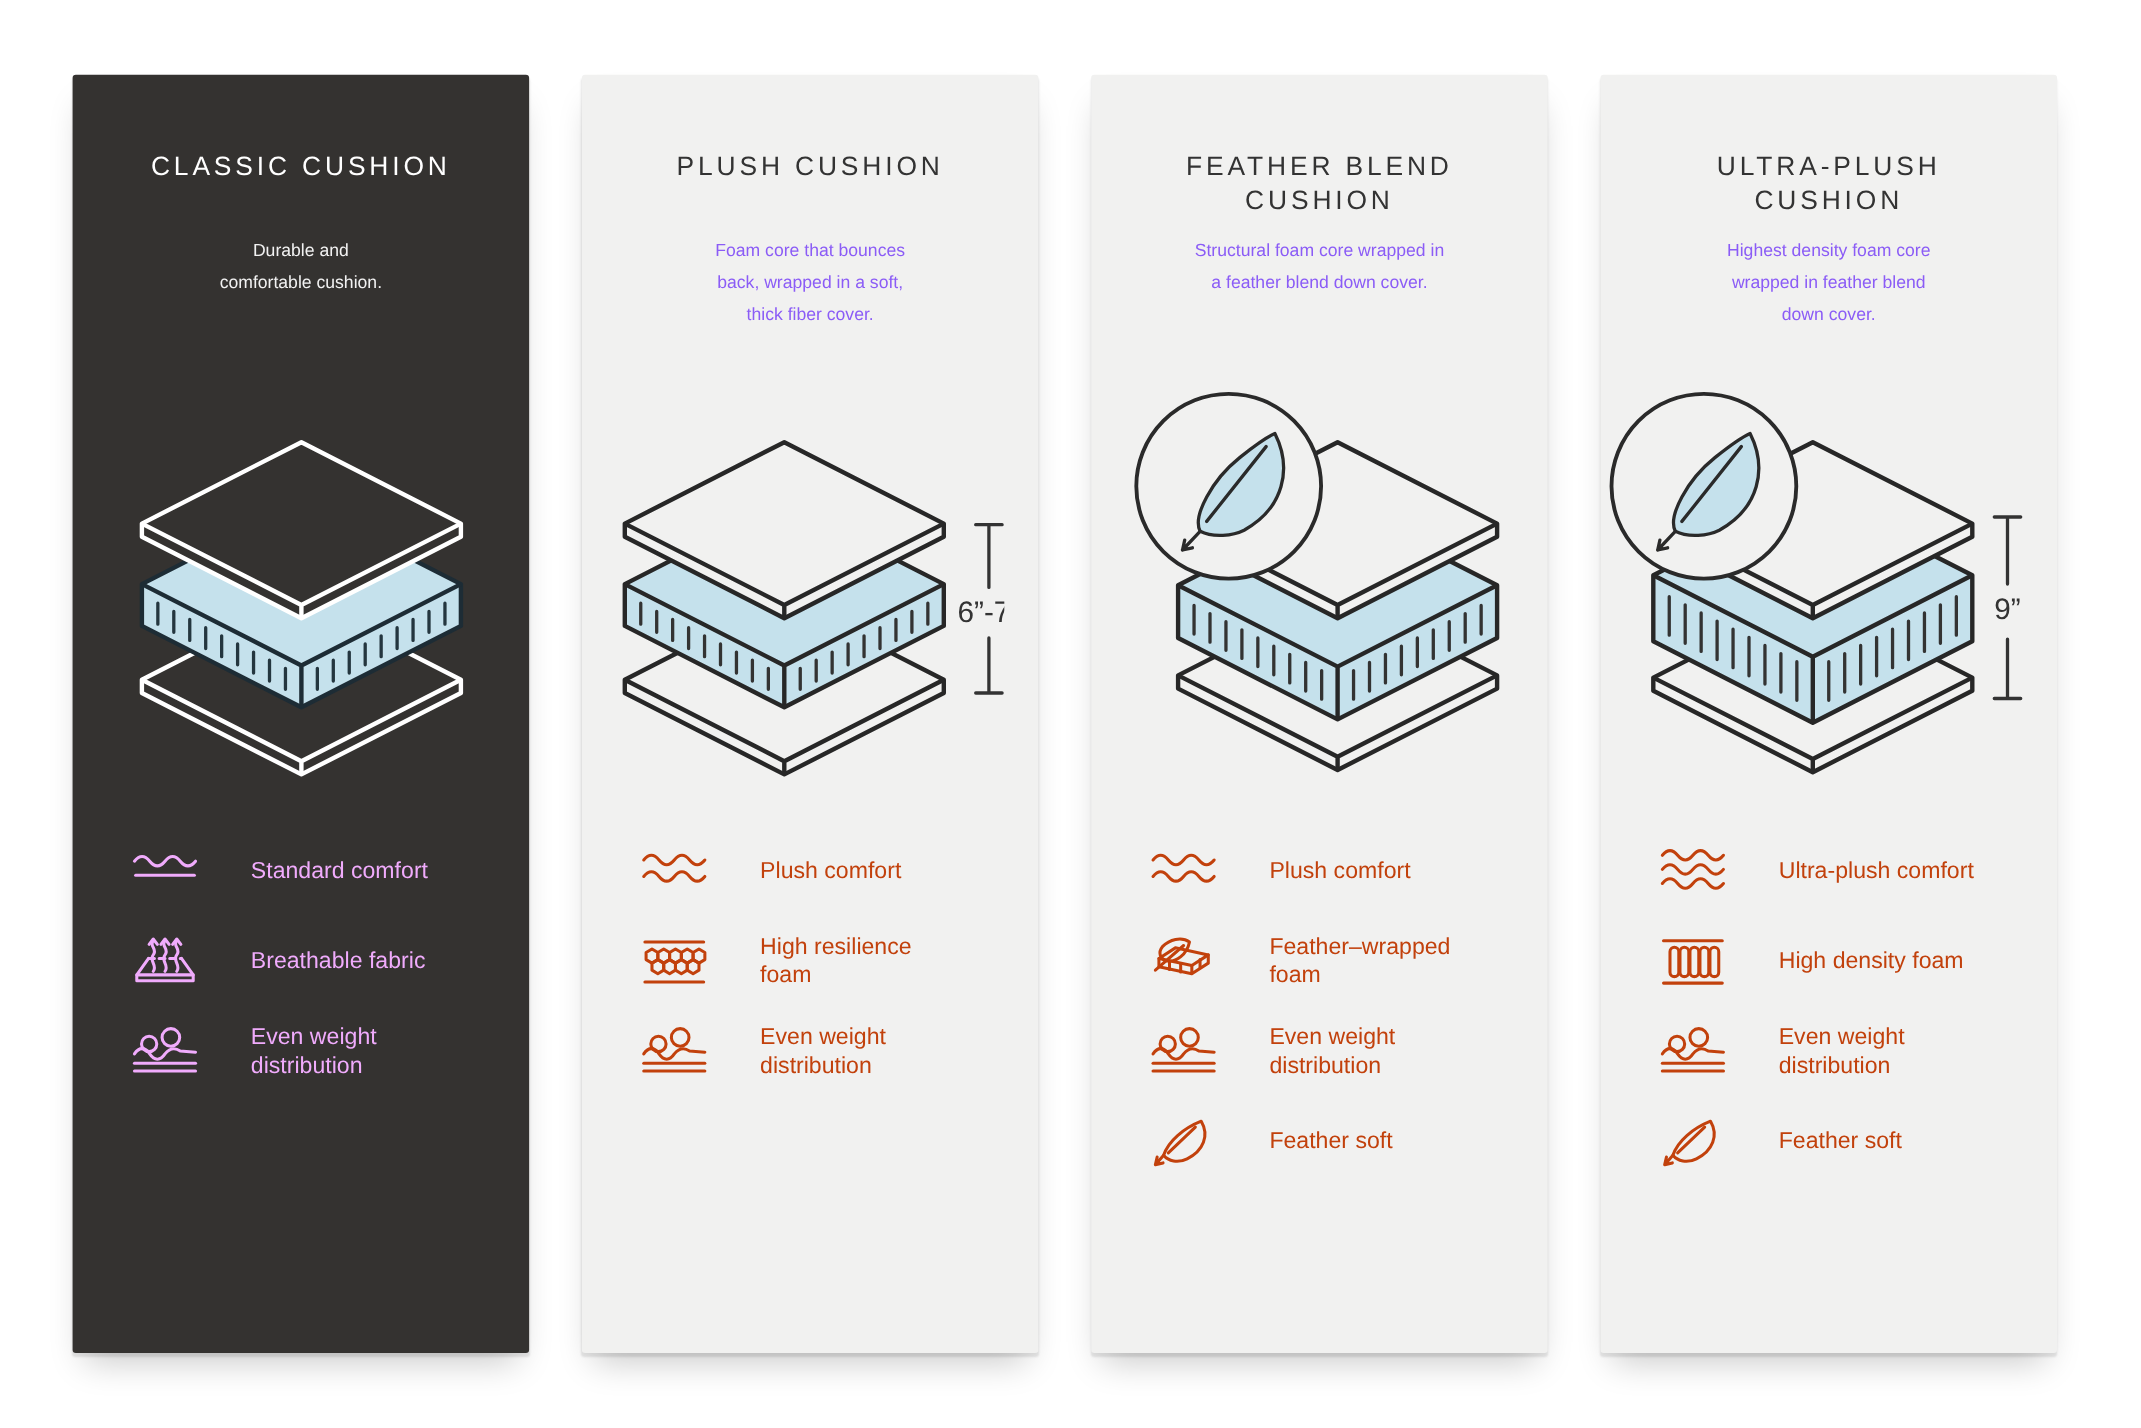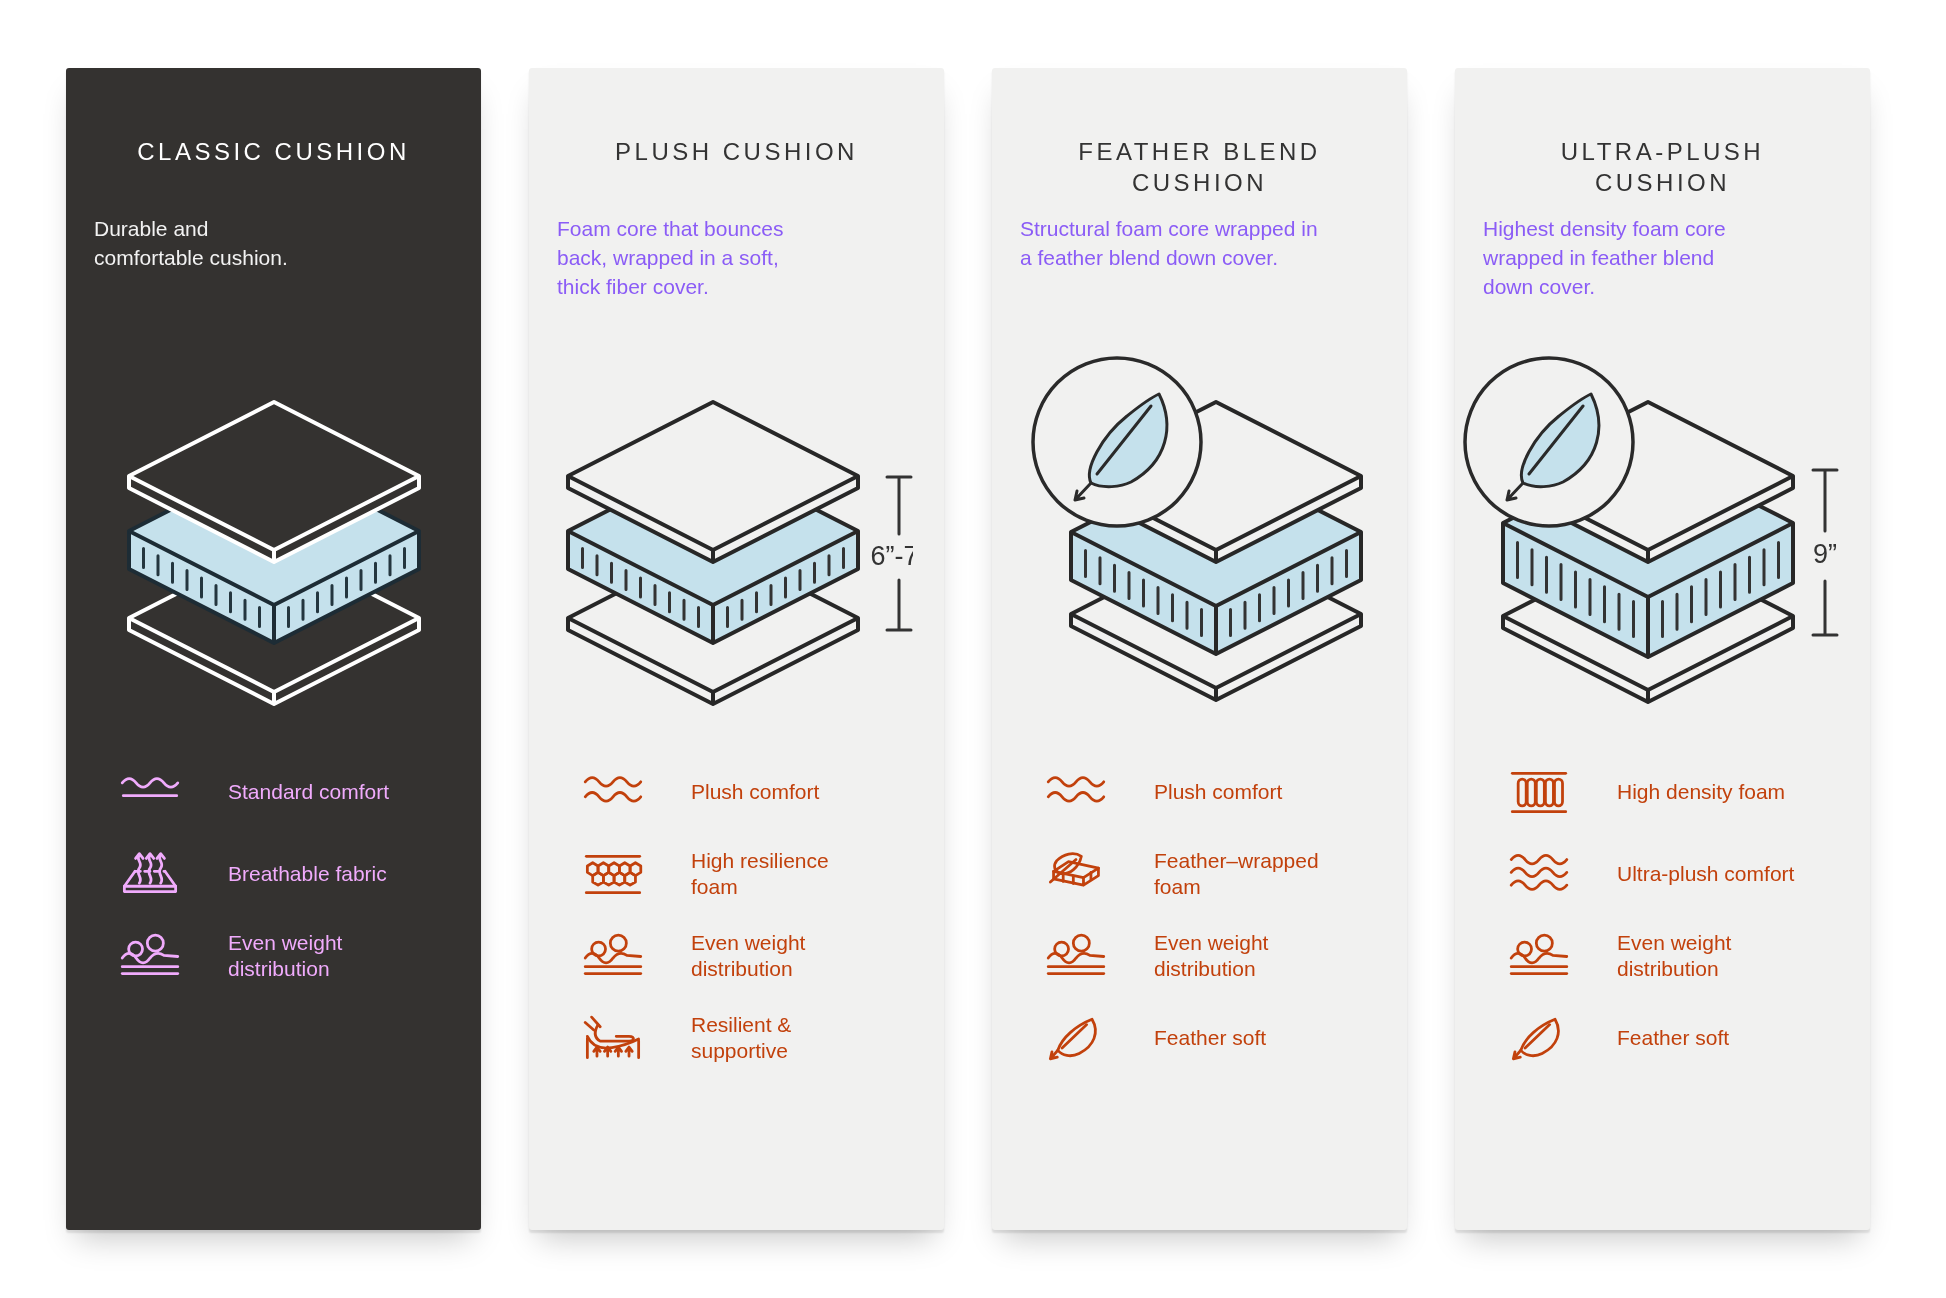--- a/index.html
+++ b/index.html
@@ -15,22 +15,22 @@
   }
   .panel.dark{background:#343230; --pbg:#343230; --ln:#ffffff; --lnf:#1d2c35; --lnh:#24363f; color:#ffffff;}
   .panel.light{background:#f1f1f0; --pbg:#f1f1f0; --ln:#272727; --lnf:#272727; --lnh:#333333; color:#333333;}
   .title{
     margin:0;min-height:62px;text-align:center;white-space:pre-line;
     font-size:24px;font-weight:400;letter-spacing:3.5px;line-height:31px;
   }
   .panel.dark .title{color:#ffffff;}
   .panel.light .title{color:#333333;}
   .desc{
-    margin:16px 0 0;white-space:pre-line;
-    font-size:21px;line-height:29px;
+    margin:16px 0 0;text-align:center;white-space:pre-line;
+    font-size:16px;line-height:29px;
   }
   .panel.dark .desc{color:#f2f2f2;}
   .panel.light .desc{color:#8b5cf6;}
   .illo{position:absolute;top:283px;left:8px;width:400px;height:390px;transform:translateX(var(--dx,0px));}
   .dimtext{font-size:27px;fill:#333333;}
   .features{position:absolute;top:697px;left:52px;right:14px;margin:0;padding:0;list-style:none;}
   .frow{display:flex;align-items:center;min-height:54px;margin-bottom:28px;}
   .panel.dark .frow{color:#f0abfc;}
   .panel.light .frow{color:#c2410c;}
   .fic{width:64px;flex:0 0 64px;margin-right:46px;display:flex;justify-content:center;align-items:center;}
@@ -233,29 +233,20 @@
 foam</span>
       </li>
       <li class="frow">
         <span class="fic">
             <svg class="fi" viewBox="0 0 56 44">
               <use href="#i-evenweight"></use>
             </svg>
           </span>
         <span class="flabel">Even weight
 distribution</span>
-      </li>
-      <li class="frow">
-        <span class="fic">
-            <svg class="fi" viewBox="0 0 56 44">
-              <use href="#i-resilient"></use>
-            </svg>
-          </span>
-        <span class="flabel">Resilient &amp;
-supportive</span>
       </li>
     </ul>
   </section>
 
   <section class="panel light" style="--dx:16px">
     <h2 class="title">FEATHER BLEND
 CUSHION</h2>
     <p class="desc">Structural foam core wrapped in
 a feather blend down cover.</p>
     <div class="illo">
@@ -319,32 +310,32 @@
         <g transform="translate(177,0)">
           <path style="fill:none;stroke:#333;stroke-width:3;stroke-linecap:round" d="M-12,-6 H12 M0,-6 V55 M0,105 V159 M-12,159 H12"></path>
           <text class="dimtext" y="87" text-anchor="middle">9”</text>
         </g>
       </svg>
     </div>
     <ul class="features">
       <li class="frow">
         <span class="fic">
             <svg class="fi" viewBox="0 0 56 44">
+              <use href="#i-wave3"></use>
+            </svg>
+          </span>
+        <span class="flabel">Ultra-plush comfort</span>
+      </li>
+      <li class="frow">
+        <span class="fic">
+            <svg class="fi" viewBox="0 0 56 44">
               <use href="#i-capsules"></use>
             </svg>
           </span>
         <span class="flabel">High density foam</span>
-      </li>
-      <li class="frow">
-        <span class="fic">
-            <svg class="fi" viewBox="0 0 56 44">
-              <use href="#i-wave3"></use>
-            </svg>
-          </span>
-        <span class="flabel">Ultra-plush comfort</span>
       </li>
       <li class="frow">
         <span class="fic">
             <svg class="fi" viewBox="0 0 56 44">
               <use href="#i-evenweight"></use>
             </svg>
           </span>
         <span class="flabel">Even weight
 distribution</span>
       </li>

